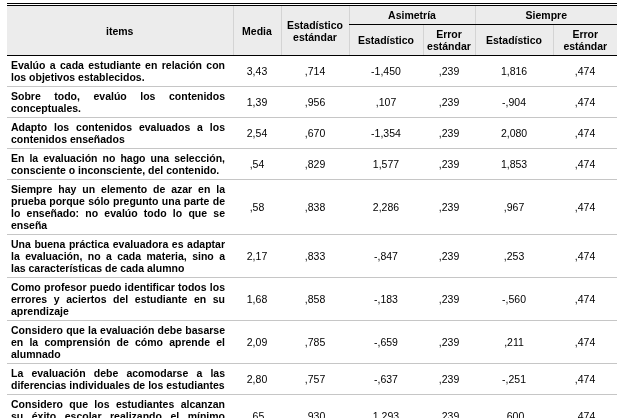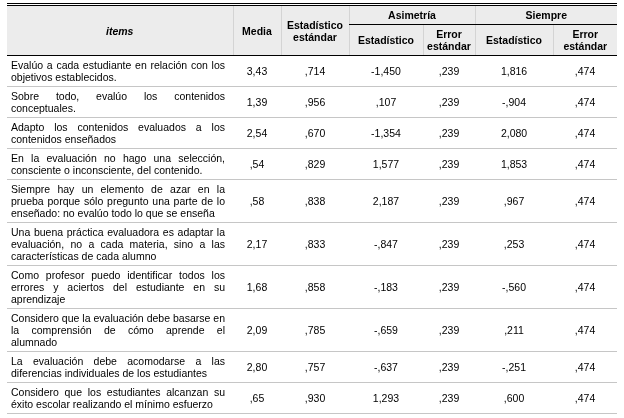--- a/index.html
+++ b/index.html
@@ -37,35 +37,36 @@
     background: #ececec;
     font-weight: bold;
     font-size: 10.5px;
     line-height: 12px;
     text-align: center;
     vertical-align: middle;
     padding: 3px 2px;
     border-bottom: 1px solid #000;
     border-left: 1px solid #d4d4d4;
   }
-  thead tr:first-child th:first-child { border-left: none; font-style: italic; }
+  thead tr:first-child th:first-child { border-left: none; }
 
   tbody td {
     font-size: 10.5px;
     line-height: 12px;
     text-align: center;
     vertical-align: middle;
     padding: 3px 2px;
     border-top: 1px solid #c6c6c6;
   }
   tbody tr:first-child td { border-top: none; }
   tbody td.item-cell {
     text-align: justify;
     padding-left: 4px;
     padding-right: 8px;
+    font-weight: bold;
   }
 </style>
 </head>
 <body>
 
 <div class="page">
   <table class="stats">
     <colgroup>
       <col class="c-items">
       <col class="c-media">
@@ -128,21 +129,21 @@
     <td class="num">1,577</td>
     <td class="num">,239</td>
     <td class="num">1,853</td>
     <td class="num">,474</td>
   </tr>
 
   <tr>
     <td class="item-cell">Siempre hay un elemento de azar en la prueba porque sólo pregunto una parte de lo enseñado: no evalúo todo lo que se enseña</td>
     <td class="num">,58</td>
     <td class="num">,838</td>
-    <td class="num">2,187</td>
+    <td class="num">2,286</td>
     <td class="num">,239</td>
     <td class="num">,967</td>
     <td class="num">,474</td>
   </tr>
 
   <tr>
     <td class="item-cell">Una buena práctica evaluadora es adaptar la evaluación, no a cada materia, sino a las características de cada alumno</td>
     <td class="num">2,17</td>
     <td class="num">,833</td>
     <td class="num">-,847</td>

